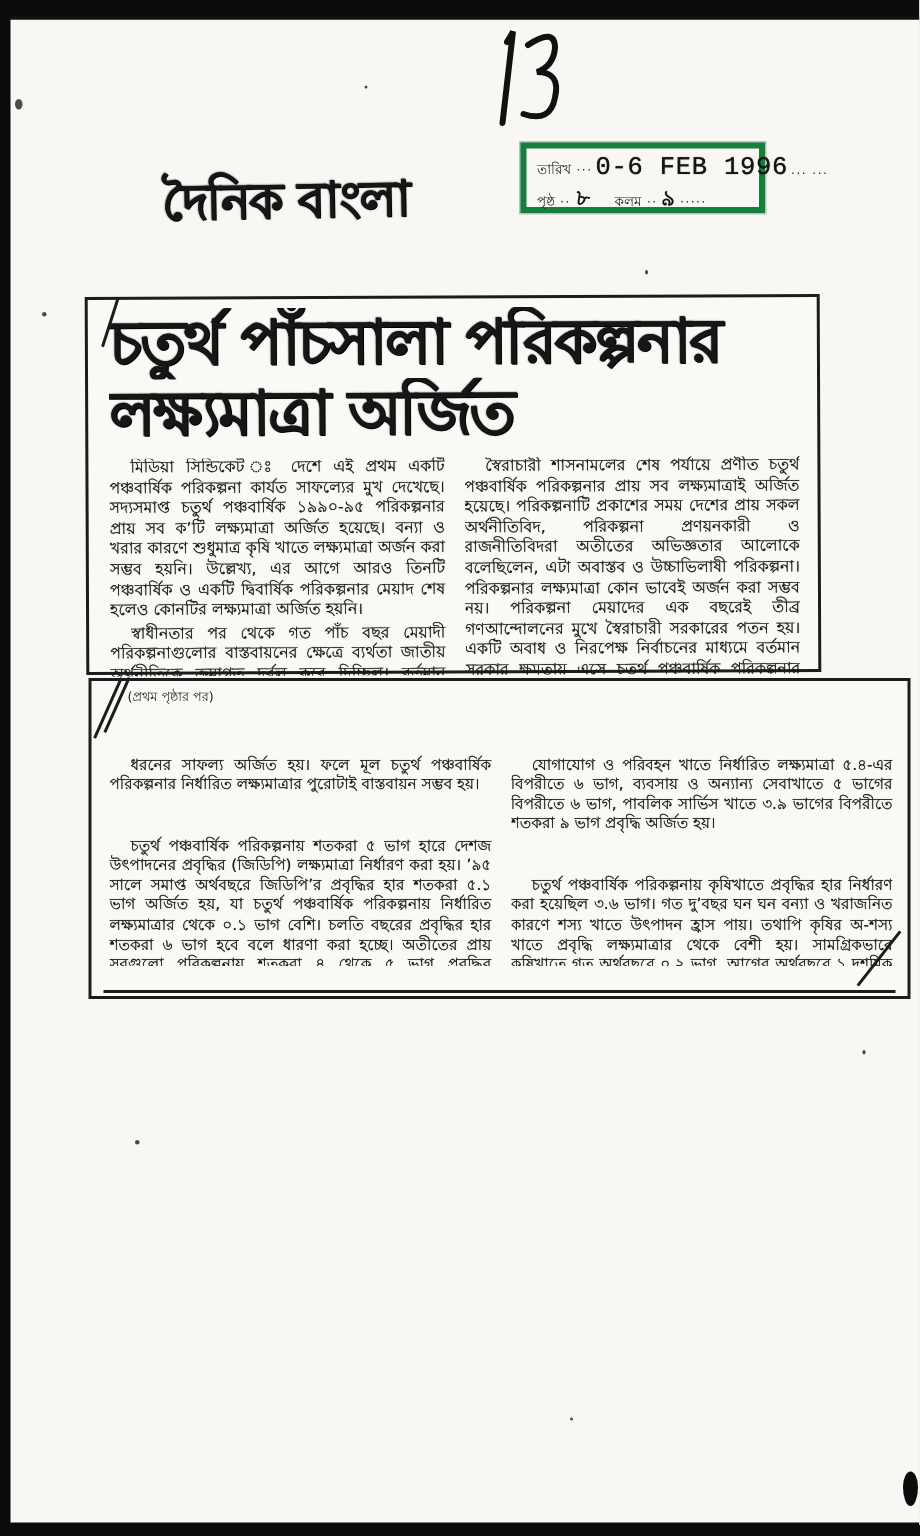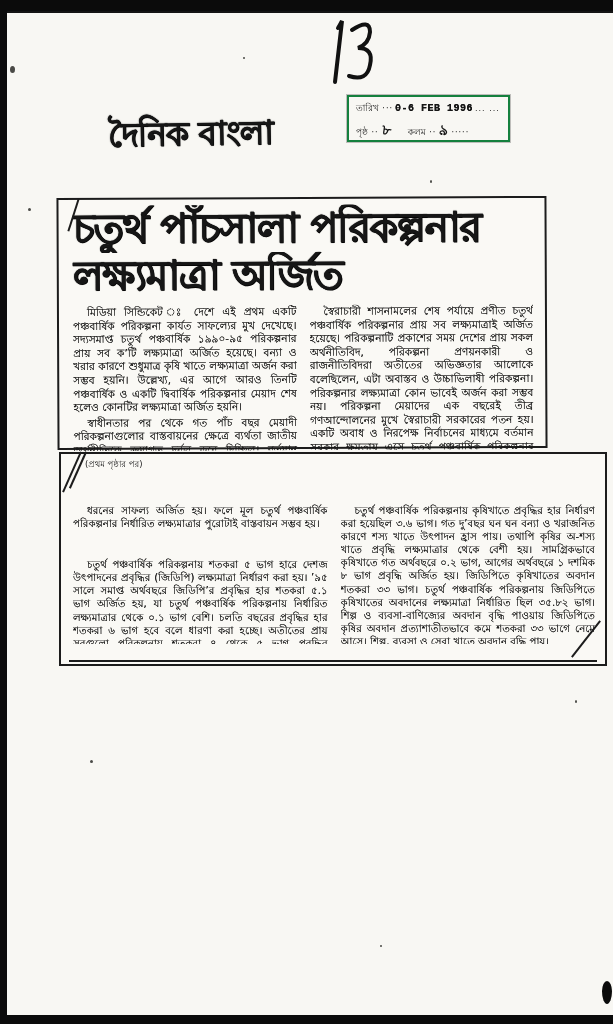--- a/index.html
+++ b/index.html
@@ -16,26 +16,26 @@
   .speck{position:absolute;background:#4a4a46;border-radius:50%;}
   
   #handnum{position:absolute;left:318px;top:18px;width:80px;height:70px;}
   #handnum svg{width:100%;height:100%;}
   
   #masthead{position:absolute;left:108px;top:108px;width:170px;height:58px;
         font-size:33px;font-weight:800;letter-spacing:-1px;white-space:nowrap;
         text-shadow:0 0 1.2px #000,0.5px 0.5px 0 #000;transform:rotate(-1deg);}
   
   #stampbox{position:absolute;left:347px;top:95px;width:163px;height:47px;
-        border:2px solid #15803d;box-shadow:0 0 0 1px rgba(20,20,20,.25);
+        border:4px solid #15803d;box-shadow:0 0 0 1px rgba(20,20,20,.25);
         padding:4px 6px 2px 7px;box-sizing:border-box;font-size:9px;}
   .stamp-row{display:flex;align-items:baseline;white-space:nowrap;height:18px;}
   .stamp-label{font-size:9px;color:#1b1b1b;}
   .dots{color:#2a2a2a;letter-spacing:1px;font-size:8px;}
-  .stamp-date{font-family:"Liberation Mono",monospace;font-weight:700;font-size:10px;
+  .stamp-date{font-family:"Liberation Mono",monospace;font-weight:400;font-size:17px;
         letter-spacing:.5px;margin:0 2px;text-shadow:0 0 .6px #000;}
   .hand-digit{font-family:"DejaVu Serif",serif;font-size:14px;font-weight:700;
         transform:rotate(8deg);display:inline-block;margin:0 3px;}
   
   .clipping{position:absolute;background:#faf9f5;border:2px solid #1c1c1c;
         box-sizing:border-box;}
   #clip1{left:57px;top:197px;width:490px;height:252px;transform:rotate(-.25deg);
         padding:6px 12px 4px 14px;}
   #clip2{left:59px;top:452px;width:548px;height:214px;padding:4px 10px 4px 12px;}
   .cut-mark{position:absolute;background:#1c1c1c;}
@@ -124,19 +124,20 @@
     <div id="clip2-head">
       <span id="continued-from">(প্রথম পৃষ্ঠার পর)</span>
     </div>
     <div class="body-cols">
       <div class="col">
         <p>ধরনের সাফল্য অর্জিত হয়। ফলে মূল চতুর্থ পঞ্চবার্ষিক পরিকল্পনার নির্ধারিত লক্ষ্যমাত্রার পুরোটাই বাস্তবায়ন সম্ভব হয়।</p>
         <p>চতুর্থ পঞ্চবার্ষিক পরিকল্পনায় শতকরা ৫ ভাগ হারে দেশজ উৎপাদনের প্রবৃদ্ধির (জিডিপি) লক্ষ্যমাত্রা নির্ধারণ করা হয়। ’৯৫ সালে সমাপ্ত অর্থবছরে জিডিপি’র প্রবৃদ্ধির হার শতকরা ৫.১ ভাগ অর্জিত হয়, যা চতুর্থ পঞ্চবার্ষিক পরিকল্পনায় নির্ধারিত লক্ষ্যমাত্রার থেকে ০.১ ভাগ বেশি। চলতি বছরের প্রবৃদ্ধির হার শতকরা ৬ ভাগ হবে বলে ধারণা করা হচ্ছে। অতীতের প্রায় সবগুলো পরিকল্পনায় শতকরা ৪ থেকে ৫ ভাগ প্রবৃদ্ধির লক্ষ্যমাত্রা নির্ধারণ করা হলেও কখনও শতকরা ৩ ভাগের বেশী প্রবৃদ্ধি অর্জন করা সম্ভব হয়নি।</p>
 
       </div>
       <div class="col">
+        <p>যোগাযোগ ও পরিবহন খাতে নির্ধারিত লক্ষ্যমাত্রা ৫.৪-এর বিপরীতে ৬ ভাগ, ব্যবসায় ও অন্যান্য সেবাখাতে ৫ ভাগের বিপরীতে ৬ ভাগ, পাবলিক সার্ভিস খাতে ৩.৯ ভাগের বিপরীতে শতকরা ৯ ভাগ প্রবৃদ্ধি অর্জিত হয়।</p>
         <p>চতুর্থ পঞ্চবার্ষিক পরিকল্পনায় কৃষিখাতে প্রবৃদ্ধির হার নির্ধারণ করা হয়েছিল ৩.৬ ভাগ। গত দু’বছর ঘন ঘন বন্যা ও খরাজনিত কারণে শস্য খাতে উৎপাদন হ্রাস পায়। তথাপি কৃষির অ-শস্য খাতে প্রবৃদ্ধি লক্ষ্যমাত্রার থেকে বেশী হয়। সামগ্রিকভাবে কৃষিখাতে গত অর্থবছরে ০.২ ভাগ, আগের অর্থবছরে ১ দশমিক ৮ ভাগ প্রবৃদ্ধি অর্জিত হয়। জিডিপিতে কৃষিখাতের অবদান শতকরা ৩৩ ভাগ। চতুর্থ পঞ্চবার্ষিক পরিকল্পনায় জিডিপিতে কৃষিখাতের অবদানের লক্ষ্যমাত্রা নির্ধারিত ছিল ৩৫.৮২ ভাগ। শিল্প ও ব্যবসা-বাণিজ্যের অবদান বৃদ্ধি পাওয়ায় জিডিপিতে কৃষির অবদান প্রত্যাশাতীতভাবে কমে শতকরা ৩৩ ভাগে নেমে আসে। শিল্প, ব্যবসা ও সেবা খাতে অবদান বৃদ্ধি পায়।</p>
       </div>
     </div>
     <div class="rule-bottom"></div>
   </div>
 
 </div>
 
 </body></html>

